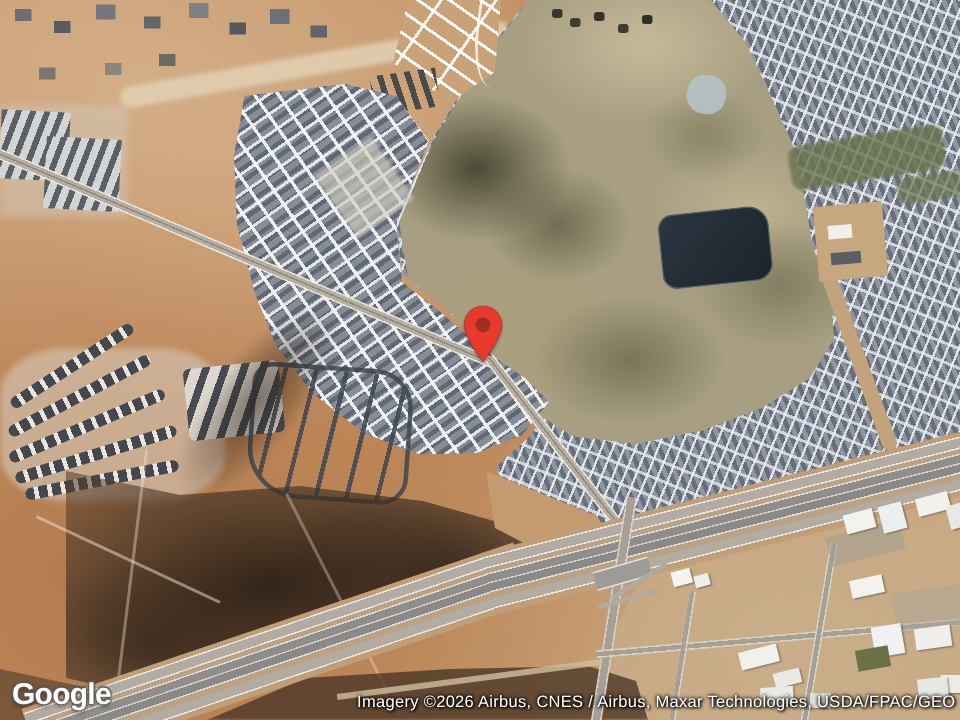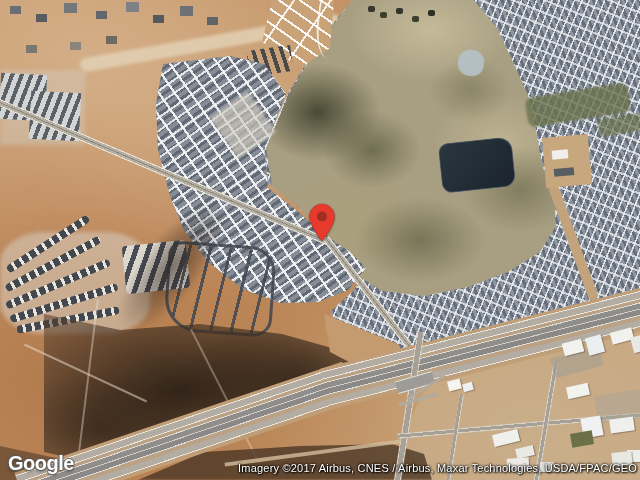--- a/index.html
+++ b/index.html
@@ -277,14 +277,14 @@
   <div id="ib2" class="bld"></div>
 
   <div id="pin">
     <svg width="28" height="40" viewBox="0 0 28 40" xmlns="http://www.w3.org/2000/svg">
       <path d="M14 1 C7 1 1.5 6.5 1.5 13.5 C1.5 23 14 38 14 38 C14 38 26.5 23 26.5 13.5 C26.5 6.5 21 1 14 1 Z" fill="#E7392C" stroke="#8C1E16" stroke-width="0.6" stroke-opacity="0.5"></path>
       <circle cx="14" cy="13.5" r="5" fill="#9F2F20"></circle>
     </svg>
   </div>
 
   <div id="logo">Google</div>
-  <div id="attr">Imagery ©2017 Airbus, CNES / Airbus, Maxar Technologies, USDA/FPAC/GEO</div>
+  <div id="attr">Imagery ©2026 Airbus, CNES / Airbus, Maxar Technologies, USDA/FPAC/GEO</div>
 </div>
 
 </body></html>

